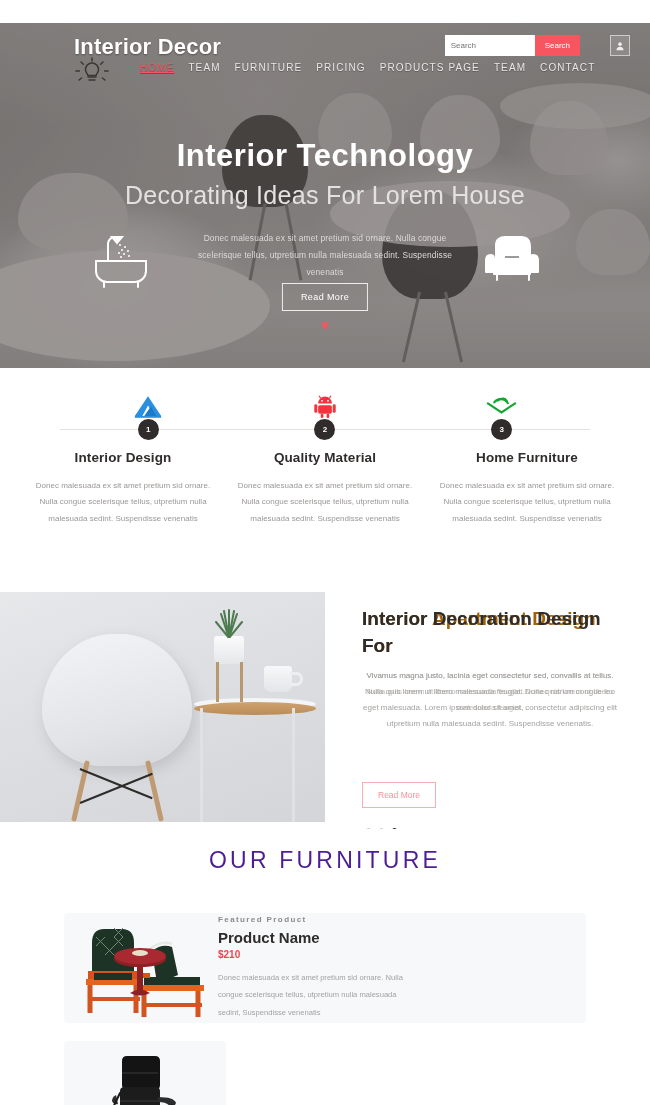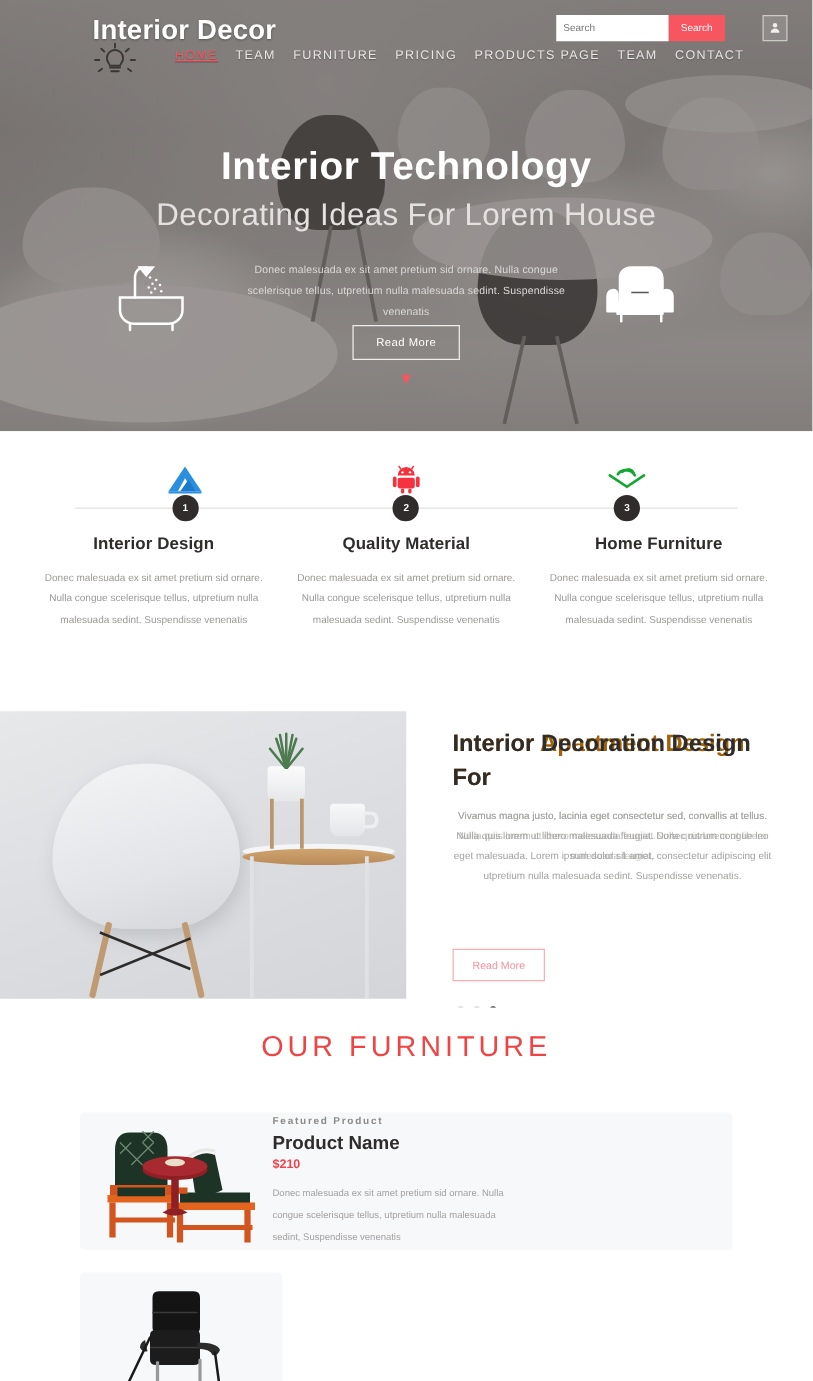--- a/index.html
+++ b/index.html
@@ -2,21 +2,21 @@
 <html><head>
 <meta charset="utf-8">
 <style>
   * { box-sizing: border-box; margin: 0; padding: 0; }
   html, body {
     width: 650px; height: 1105px;
     font-family: "Liberation Sans", sans-serif;
     background: #ffffff;
     overflow: hidden;
   }
-  .page { position: relative; width: 650px; height: 934px; }
+  .page { position: relative; width: 650px; height: 934px; margin-top: 23px; }
 
   
   .hero {
     position: relative;
     width: 650px; height: 345px;
     overflow: hidden;
     background: #8b8785;
   }
   .hero-photo {
     position: absolute; inset: 0;
@@ -204,21 +204,21 @@
     font-family: "Liberation Sans", sans-serif;
   }
   .sc-dots { position: absolute; left: 4px; top: 222px; display: flex; gap: 8px; }
   .sc-dot { width: 5px; height: 5px; border-radius: 50%; background: #cfcdcb; cursor: pointer; }
   .sc-dot.on { background: #2f2c2b; }
 
   
   .furniture { position: relative; width: 650px; height: 299px; background: #fff; }
   .fur-title {
     text-align: center; padding-top: 18px;
-    font-size: 23px; color: #ef4444; font-weight: 300; letter-spacing: 3.2px;
+    font-size: 23px; color: #4c1d95; font-weight: 300; letter-spacing: 3.2px;
   }
   .cards { display: flex; gap: 18px; padding: 39px 64px 0 64px; flex-direction: column; }
   .card-featured {
     flex: 1; height: 140px; background: #f7f8fa;
     border-radius: 4px; display: flex; align-items: center; padding: 0 14px;
   }
   .card-side {
     width: 162px; height: 140px; background: #f7f8fa;
     border-radius: 4px; padding-top: 12px; text-align: center;
   }

